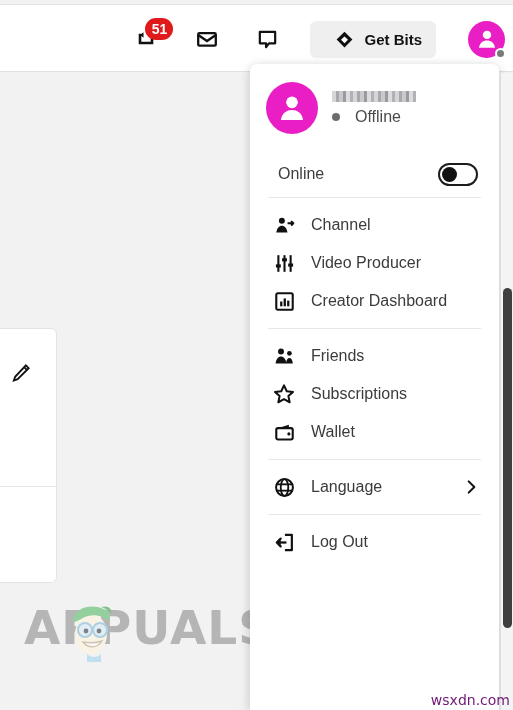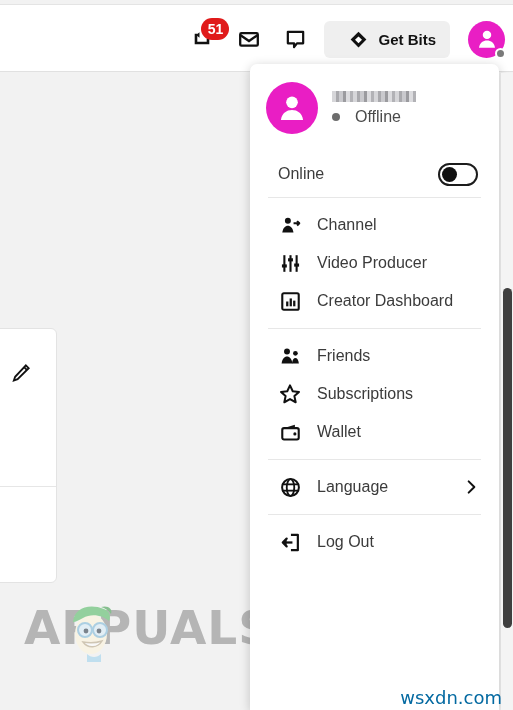--- a/index.html
+++ b/index.html
@@ -13,21 +13,21 @@
 
   
   .topbar {
     position: absolute; left: 0; top: 4px; width: 513px; height: 68px;
     background: #ffffff;
     border-top: 1px solid #e4e4e4;
     border-bottom: 1px solid #e1e1e1;
   }
   .topbar-right {
     position: absolute; right: 8px; top: 0; height: 68px;
-    display: flex; align-items: center; gap: 0px;
+    display: flex; align-items: center; gap: 14px;
   }
   .icon-btn {
     position: relative;
     width: 46px; height: 46px;
     display: flex; align-items: center; justify-content: center;
     cursor: pointer;
   }
   .badge {
     position: absolute; top: 2px; left: 21px;
     min-width: 28px; height: 22px;
@@ -144,21 +144,21 @@
     width: 15px; height: 15px; border-radius: 50%;
     background: #111;
   }
 
   .sep { height: 1px; background: #e7e7e7; margin: 0 18px; }
 
   .group { padding: 8px 0; }
   .mitem {
     display: flex; align-items: center;
     height: 38px;
-    padding: 0 20px 0 28px;
+    padding: 0 20px 0 22px;
     cursor: pointer;
     position: relative;
   }
   .mitem .mico {
     width: 24px; flex: 0 0 24px;
     display: flex; align-items: center; justify-content: center;
   }
   .mitem .mlabel {
     margin-left: 15px;
     font-size: 16px; color: #3b3b3b;
@@ -183,22 +183,22 @@
     width: 12px; height: 637px;
     background: #f4f4f4;
   }
   .sb-thumb {
     position: absolute; right: 1px; top: 215px;
     width: 9px; height: 340px;
     background: #3f3f3f; border-radius: 5px;
   }
 
   .wsxdn {
-    position: absolute; right: 11px; bottom: 2px;
-    font-size: 18px; color: #0369a1;
+    position: absolute; right: 3px; bottom: 2px;
+    font-size: 14px; color: #701a75;
     font-family: "DejaVu Sans", sans-serif;
     z-index: 9;
   }
   svg { display: block; }
 </style>
 </head>
 <body>
 
 <div id="root">
 

